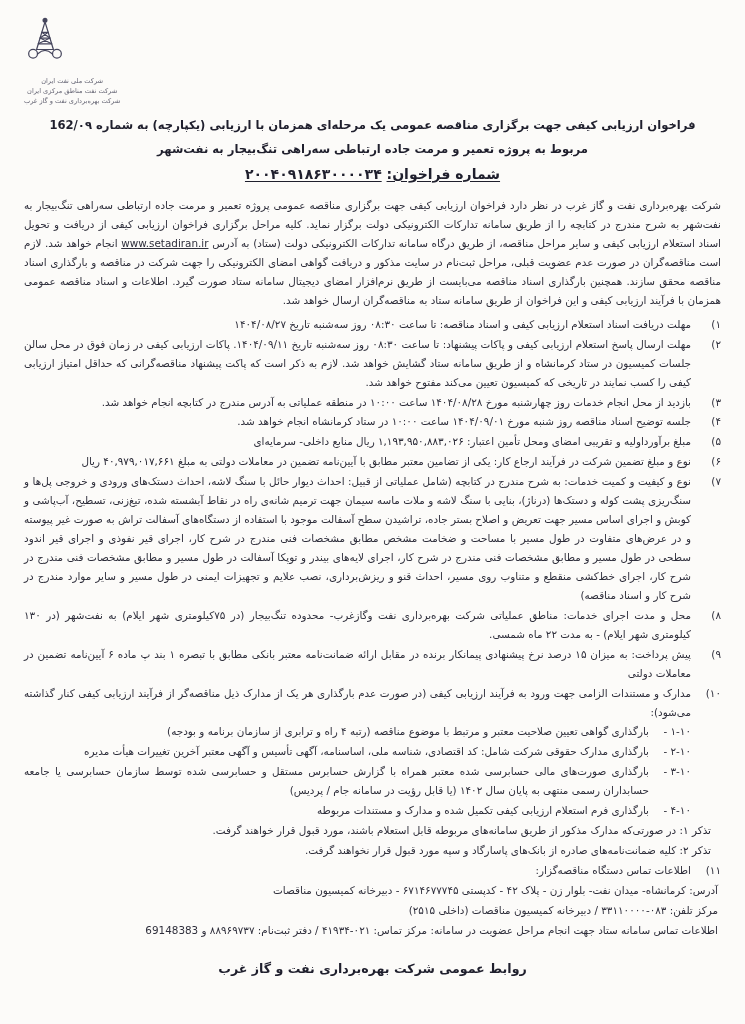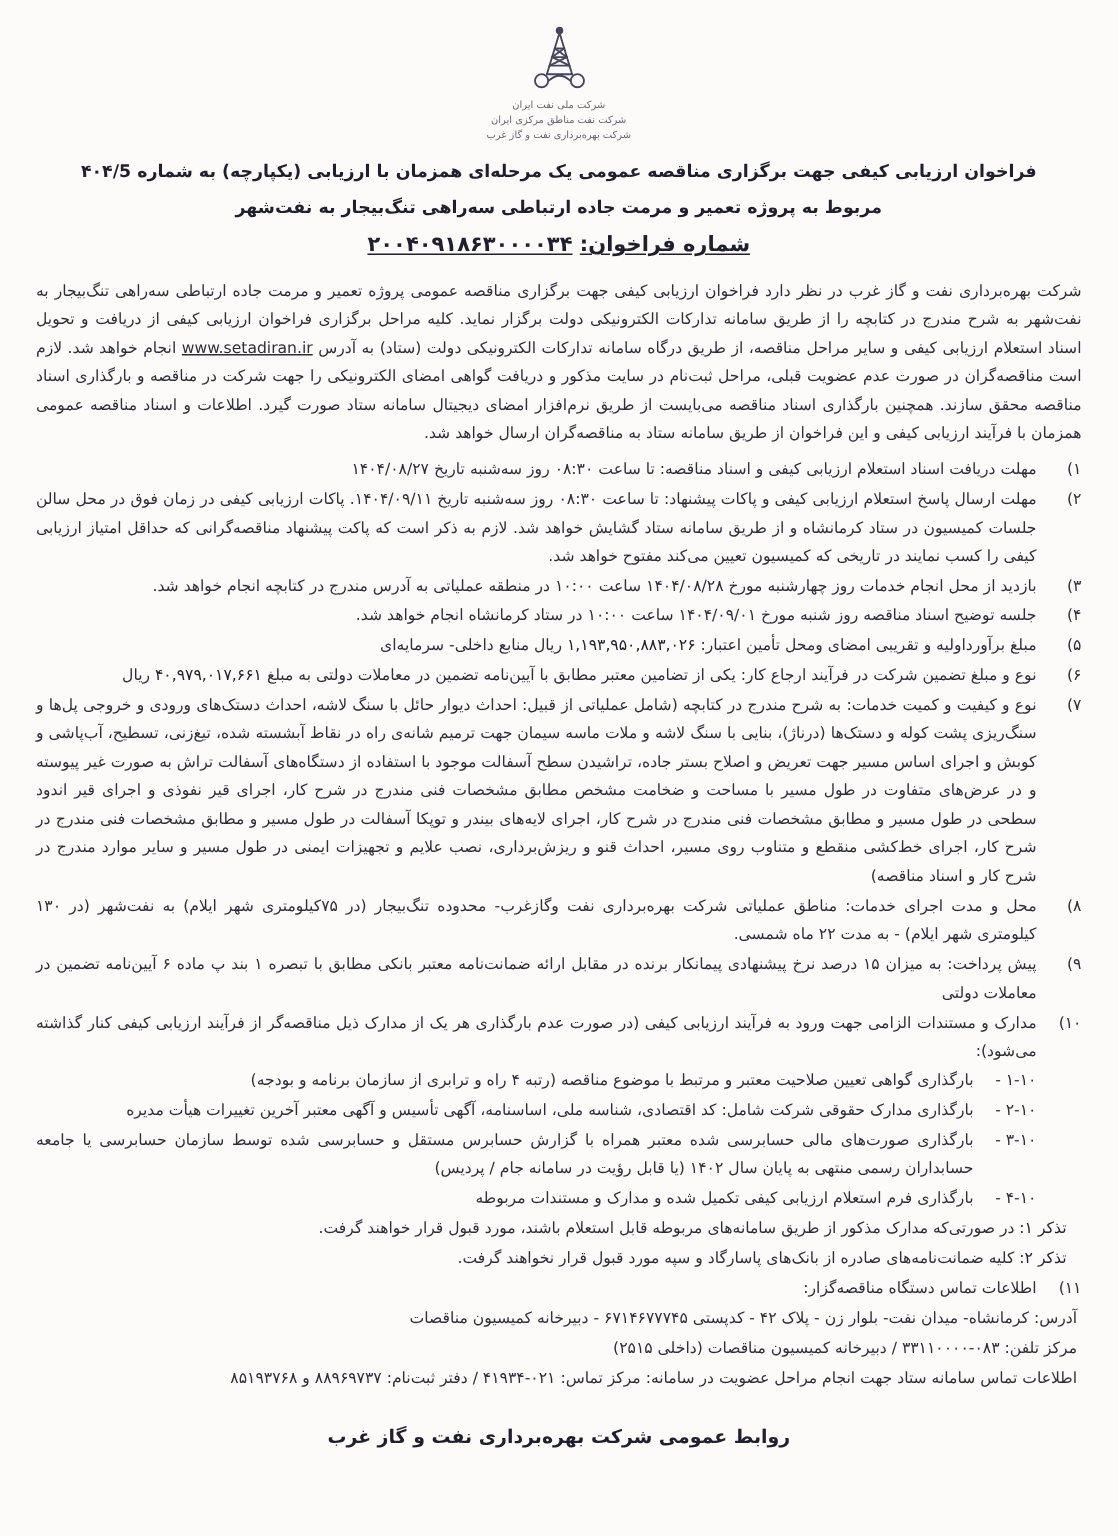--- a/index.html
+++ b/index.html
@@ -18,21 +18,21 @@
   .page{
     box-sizing:border-box;
     width:745px;height:1024px;
     padding:16px 24px 0 24px;
     direction:rtl;
     font-size:10.4px;
     line-height:1.82;
   }
   
   .doc-header{text-align:center;}
-  .logo-wrap{display:flex;flex-direction:column;align-items:center;gap:4px;}
+  .logo-wrap{display:flex;flex-direction:column;align-items:flex-end;gap:15px;}
   .logo-lines div{
     font-size:6.6px;line-height:1.5;color:var(--faded);
     letter-spacing:0.2px;opacity:.85;
   }
   .title-line{
     font-weight:bold;color:var(--bold-ink);
     font-size:11.6px;line-height:1.9;margin-top:2px;
   }
   .title-line.first{margin-top:7px;}
   .ref-line{
@@ -81,21 +81,21 @@
           <circle cx="34.5" cy="38.5" r="4.6"></circle>
           <path d="M14.5 38.5 Q22 31.5 29.5 38.5"></path>
         </g>
       </svg>
       <div class="logo-lines" id="logo-lines">
           <div>شرکت ملی نفت ایران</div>
           <div>شرکت نفت مناطق مرکزی ایران</div>
           <div>شرکت بهره‌برداری نفت و گاز غرب</div>
         </div>
     </div>
-    <div class="title-line first">فراخوان ارزیابی کیفی جهت برگزاری مناقصه عمومی یک مرحله‌ای همزمان با ارزیابی (یکپارچه) به شماره ۴۰۴/5</div>
+    <div class="title-line first">فراخوان ارزیابی کیفی جهت برگزاری مناقصه عمومی یک مرحله‌ای همزمان با ارزیابی (یکپارچه) به شماره 162/۰۹</div>
     <div class="title-line">مربوط به پروژه تعمیر و مرمت جاده ارتباطی سه‌راهی تنگ‌بیجار به نفت‌شهر</div>
     <div class="ref-line">
       <span class="u">شماره فراخوان:</span>
       <span class="u">۲۰۰۴۰۹۱۸۶۳۰۰۰۰۳۴</span>
     </div>
   </header>
 
   <p class="intro">
     <span>شرکت بهره‌برداری نفت و گاز غرب در نظر دارد فراخوان ارزیابی کیفی جهت برگزاری مناقصه عمومی پروژه تعمیر و مرمت جاده ارتباطی سه‌راهی تنگ‌بیجار به نفت‌شهر به شرح مندرج در کتابچه را از طریق سامانه تدارکات الکترونیکی دولت برگزار نماید. کلیه مراحل برگزاری فراخوان ارزیابی کیفی از دریافت و تحویل اسناد استعلام ارزیابی کیفی و سایر مراحل مناقصه، از طریق درگاه سامانه تدارکات الکترونیکی دولت (ستاد) به آدرس </span><a>www.setadiran.ir</a><span> انجام خواهد شد. لازم است مناقصه‌گران در صورت عدم عضویت قبلی، مراحل ثبت‌نام در سایت مذکور و دریافت گواهی امضای الکترونیکی را جهت شرکت در مناقصه و بارگذاری اسناد مناقصه محقق سازند. همچنین بارگذاری اسناد مناقصه می‌بایست از طریق نرم‌افزار امضای دیجیتال سامانه ستاد صورت گیرد. اطلاعات و اسناد مناقصه عمومی همزمان با فرآیند ارزیابی کیفی و این فراخوان از طریق سامانه ستاد به مناقصه‌گران ارسال خواهد شد.</span>
   </p>
@@ -158,20 +158,20 @@
         <span class="txt"><span>بارگذاری فرم استعلام ارزیابی کیفی تکمیل شده و مدارک و مستندات مربوطه</span></span>
       </div>
       <div class="row note"><span class="b">تذکر ۱: </span><span>در صورتی‌که مدارک مذکور از طریق سامانه‌های مربوطه قابل استعلام باشند، مورد قبول قرار خواهند گرفت.</span></div>
       <div class="row note"><span class="b">تذکر ۲: </span><span>کلیه ضمانت‌نامه‌های صادره از بانک‌های پاسارگاد و سپه مورد قبول قرار نخواهند گرفت.</span></div>
       <div class="row item">
         <span class="num">۱۱)</span>
         <span class="txt"><span>اطلاعات تماس دستگاه مناقصه‌گزار:</span></span>
       </div>
       <div class="row plain"><span>آدرس: کرمانشاه- میدان نفت- بلوار زن - پلاک ۴۲ - کدپستی ۶۷۱۴۶۷۷۷۴۵ - دبیرخانه کمیسیون مناقصات</span></div>
       <div class="row plain"><span>مرکز تلفن: ۰۸۳-۳۳۱۱۰۰۰۰ / دبیرخانه کمیسیون مناقصات (داخلی ۲۵۱۵)</span></div>
-      <div class="row plain"><span>اطلاعات تماس سامانه ستاد جهت انجام مراحل عضویت در سامانه: مرکز تماس: ۰۲۱-۴۱۹۳۴ / دفتر ثبت‌نام: ۸۸۹۶۹۷۳۷ و ۸۵۱۹۳۷۶۸</span></div>
+      <div class="row plain"><span>اطلاعات تماس سامانه ستاد جهت انجام مراحل عضویت در سامانه: مرکز تماس: ۰۲۱-۴۱۹۳۴ / دفتر ثبت‌نام: ۸۸۹۶۹۷۳۷ و 69148383</span></div>
     </div>
 
   <footer class="doc-footer">
     <div class="f1">روابط عمومی شرکت بهره‌برداری نفت و گاز غرب</div>
   </footer>
 
 </div>
 
 </body></html>

